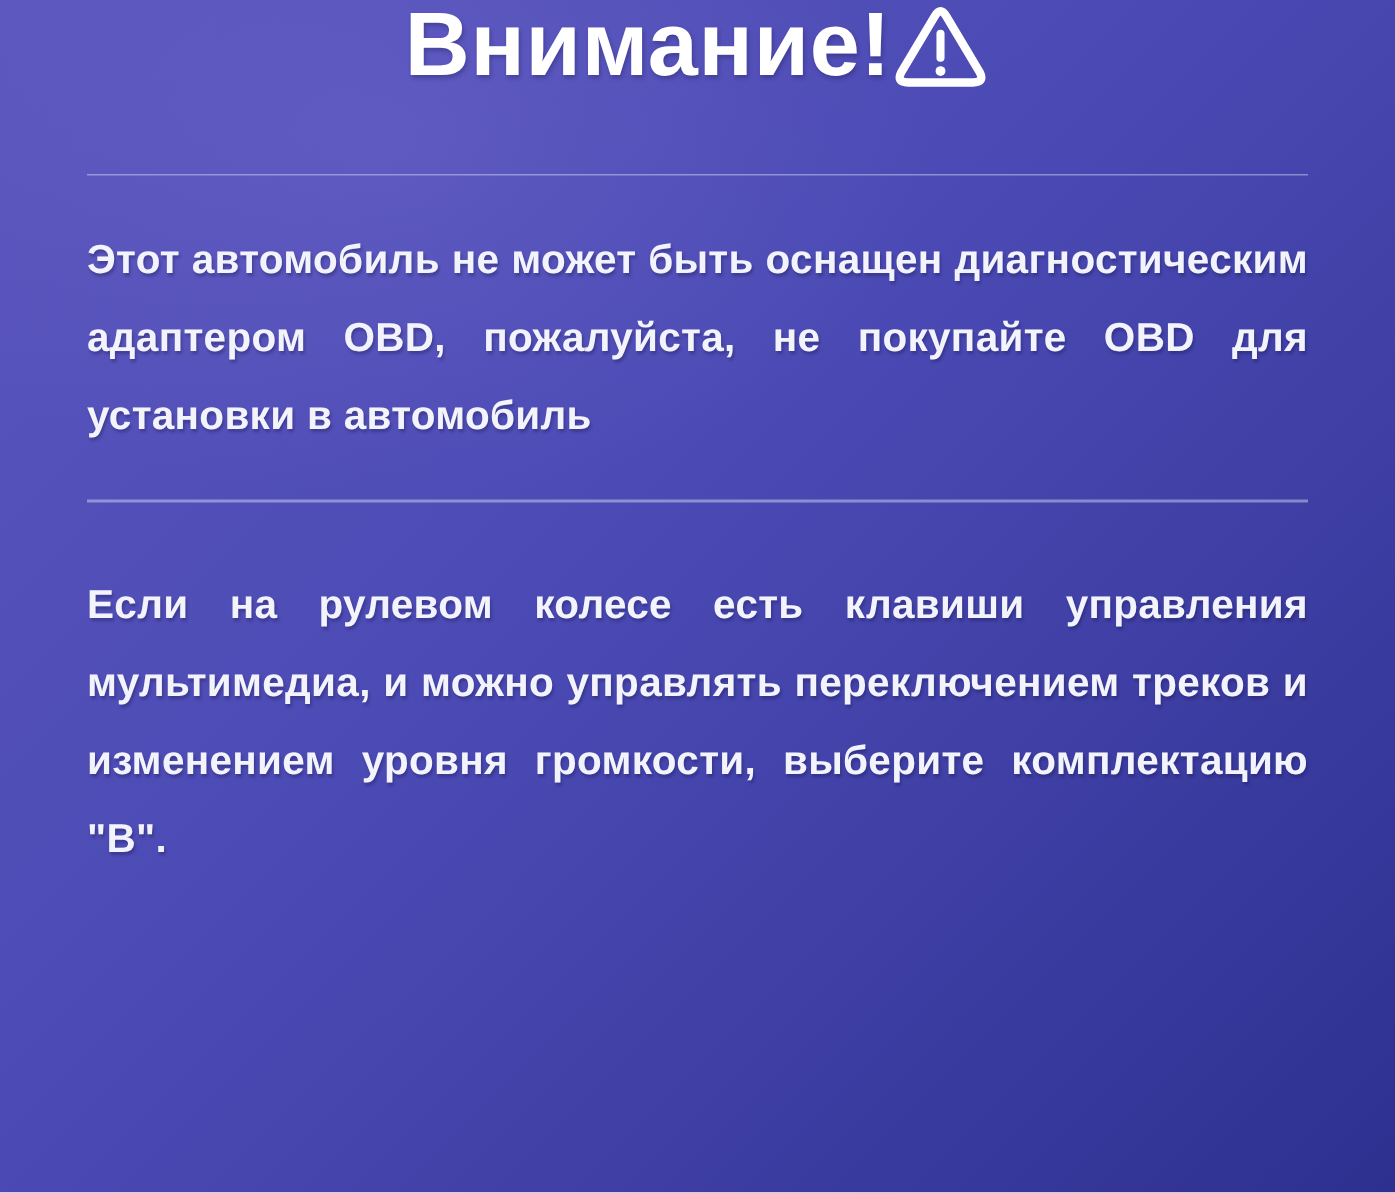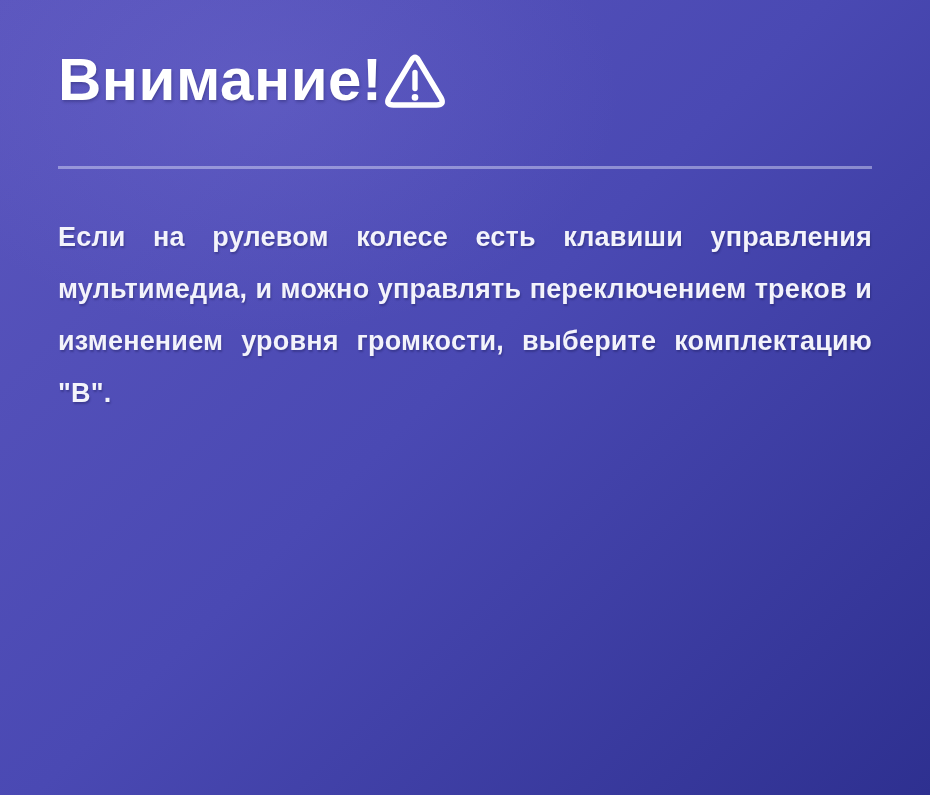--- a/index.html
+++ b/index.html
@@ -11,24 +11,23 @@
   .page {
     width: 930px;
     height: 795px;
     padding: 0 58px;
     background:
       radial-gradient(ellipse 600px 400px at 28% 12%, rgba(130,124,220,0.22), rgba(130,124,220,0) 60%),
       linear-gradient(135deg, #5b56be 0%, #4a49b3 48%, #2e3090 100%);
     color: #f5f5fc;
   }
   .header {
-    padding-top: 50px;
     display: flex;
     align-items: center;
-    justify-content: flex-start;
+    justify-content: center;
     margin-bottom: 56px;
   }
   .title {
     font-size: 60px;
     font-weight: bold;
     line-height: 60px;
     letter-spacing: 0.5px;
     color: #ffffff;
     text-shadow: 1px 2px 3px rgba(20, 20, 70, 0.30);
   }
@@ -62,20 +61,21 @@
       <svg class="warn-icon" width="66" height="58" viewBox="0 0 66 58" aria-hidden="true">
         <path d="M 29.3 9.6 Q 33 3.2 36.7 9.6 L 59.2 47.2 Q 62.6 54 54.6 54 L 11.4 54 Q 3.4 54 6.8 47.2 Z" fill="none" stroke="#ffffff" stroke-width="5.6" stroke-linejoin="round"></path>
         <line x1="33" y1="21.5" x2="33" y2="37.5" stroke="#ffffff" stroke-width="5.4" stroke-linecap="round"></line>
         <circle cx="33" cy="46.4" r="3.3" fill="#ffffff"></circle>
       </svg>
     </span>
   </header>
 
   <hr class="divider">
 
+  <p class="para">Этот автомобиль не может быть оснащен диагностическим адаптером OBD, пожалуйста, не покупайте OBD для установки в автомобиль</p>
 
   <hr class="divider">
 
 
   <hr class="divider">
 
   <p class="para last">Если на рулевом колесе есть клавиши управления мультимедиа, и можно управлять переключением треков и изменением уровня громкости, выберите комплектацию "B".</p>
 
 </div>
 

